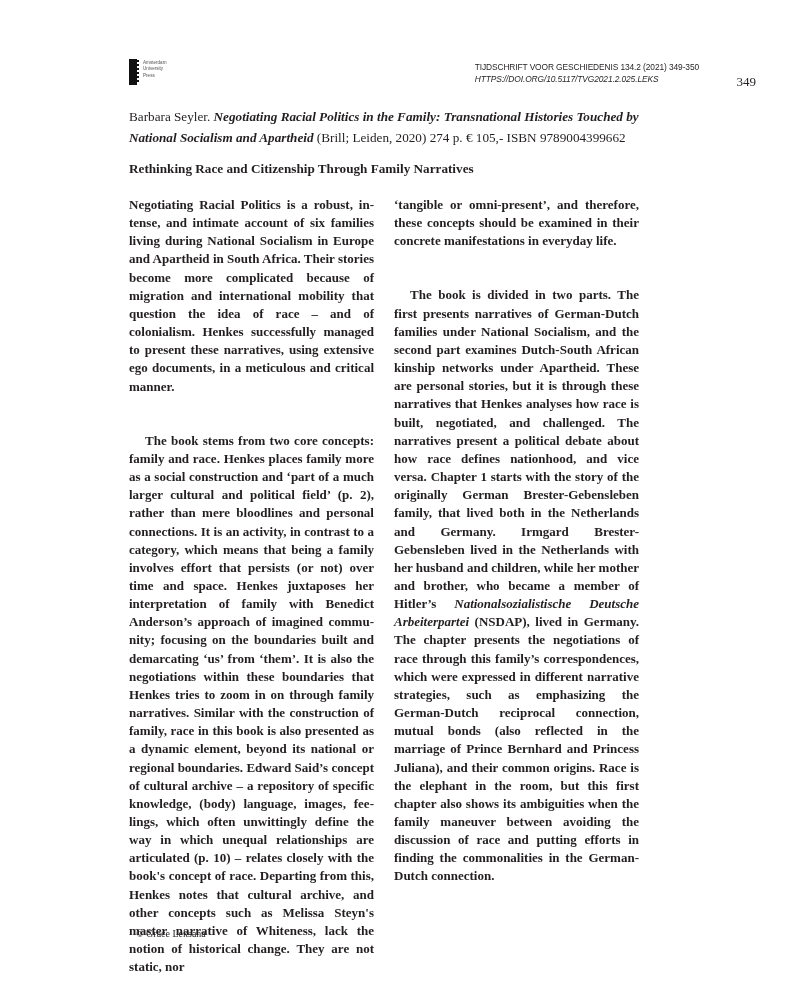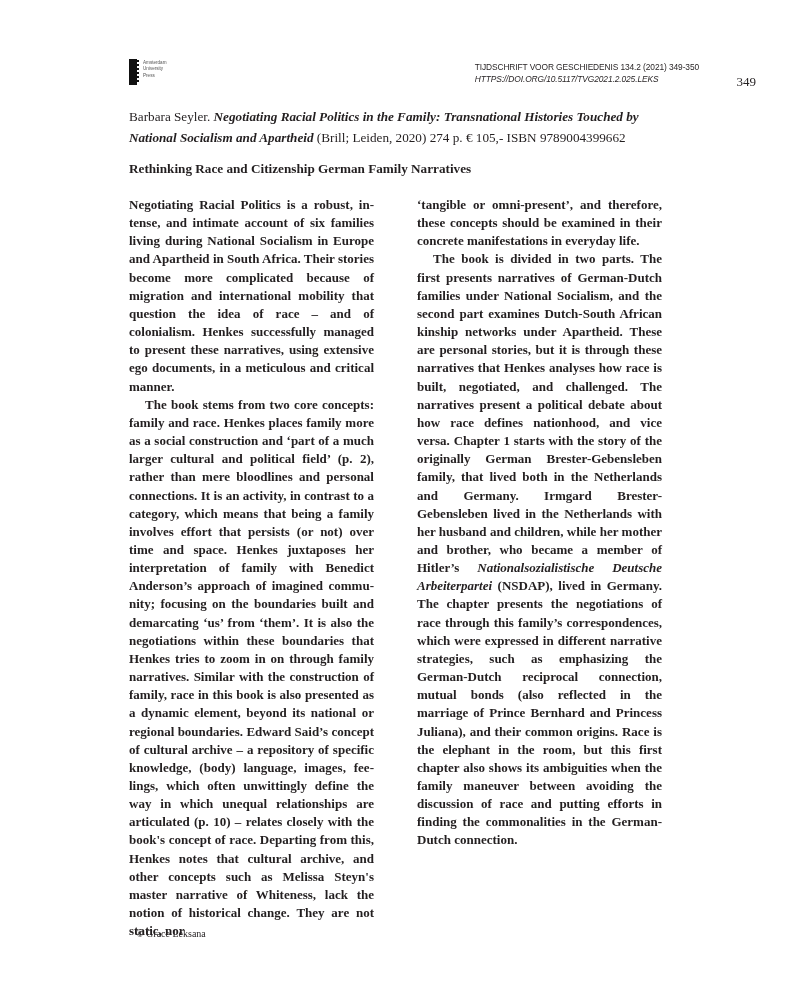--- a/index.html
+++ b/index.html
@@ -92,23 +92,23 @@
       top: 196px;
       width: 245px;
       font-family: "Liberation Serif", serif;
       font-size: 13px;
       line-height: 18.15px;
       color: #231f20;
       text-align: justify;
       hyphens: manual;
     }
     .col-left { left: 129px; }
-    .col-right { left: 417px; }
+    .col-right { left: 394px; }
     .column p { margin: 0; font-weight: bold; }
-    .column p.indent { text-indent: 16px; }
+    .column p.indent { text-indent: 16px; margin-top: 36px; }
     .column i { font-style: italic; }
     .footer {
       position: absolute;
       left: 136px;
       top: 928px;
       font-family: Liberation Serif, serif;
       font-size: 10px;
       line-height: 11.5px;
       color: #231f20;
     }
@@ -129,21 +129,21 @@
   <div>TIJDSCHRIFT VOOR GESCHIEDENIS 134.2 (2021) 349-350</div>
   <div class="doi">HTTPS://DOI.ORG/10.5117/TVG2021.2.025.LEKS</div>
 </div>
 
 <div class="page-number">349</div>
 
 <div class="citation">
   <span>Barbara Seyler. </span><i>Negotiating Racial Politics in the Family: Transnational Histories Touched by National Socialism and Apartheid</i><span> (Brill; Leiden, 2020) 274 p. € 105,- ISBN 9789004399662</span>
 </div>
 
-<div class="review-title">Rethinking Race and Citizenship German Family Narratives</div>
+<div class="review-title">Rethinking Race and Citizenship Through Family Narratives</div>
 
 <div class="column col-left">
   <p>Negotiating Racial Politics is a robust, in­tense, and intimate account of six families living during National Socialism in Europe and Apartheid in South Africa. Their stories become more complicated because of migra­tion and international mobility that question the idea of race – and of colonialism. Henkes successfully managed to present these nar­ratives, using extensive ego documents, in a meticulous and critical manner.</p>
   <p class="indent">The book stems from two core concepts: family and race. Henkes places family more as a social construction and ‘part of a much larger cultural and political field’ (p. 2), rather than mere bloodlines and personal connections. It is an activity, in contrast to a category, which means that being a family involves effort that persists (or not) over time and space. Henkes juxtaposes her interpretation of family with Benedict Anderson’s approach of imagined commu­nity; focusing on the boundaries built and demarcating ‘us’ from ‘them’. It is also the negotiations within these boundaries that Henkes tries to zoom in on through family narratives. Similar with the construction of family, race in this book is also presented as a dynamic element, beyond its national or regional boundaries. Edward Said’s concept of cultural archive – a repository of specific knowledge, (body) language, images, fee­lings, which often unwittingly define the way in which unequal relationships are articulated (p. 10) – relates closely with the book's concept of race. Departing from this, Henkes notes that cultural archive, and other concepts such as Melissa Steyn's master narrative of Whiteness, lack the notion of historical change. They are not static, nor</p>
 </div>
 
 <div class="column col-right">
   <p>‘tangible or omni-present’, and therefore, these concepts should be examined in their concrete manifestations in everyday life.</p>
   <p class="indent"><span>The book is divided in two parts. The first presents narratives of German-Dutch families under National Socialism, and the second part examines Dutch-South African kinship networks under Apartheid. These are personal stories, but it is through these narratives that Henkes analyses how race is built, negotiated, and challenged. The narratives present a political debate about how race defines nationhood, and vice versa. Chapter 1 starts with the story of the originally German Brester-Gebensleben family, that lived both in the Netherlands and Germany. Irmgard Brester-Gebensleben lived in the Netherlands with her husband and children, while her mother and brother, who became a member of Hitler’s </span><i>Natio­nalsozialistische Deutsche Arbeiterpartei</i><span> (NSDAP), lived in Germany. The chapter presents the negotiations of race through this family’s correspondences, which were expressed in different narrative strategies, such as emphasizing the German-Dutch reciprocal connection, mutual bonds (also reflected in the marriage of Prince Bernhard and Princess Juliana), and their common origins. Race is the elephant in the room, but this first chapter also shows its ambiguities when the family maneuver between avoiding the discussion of race and putting efforts in finding the commonalities in the German-Dutch connection.</span></p>
 </div>

